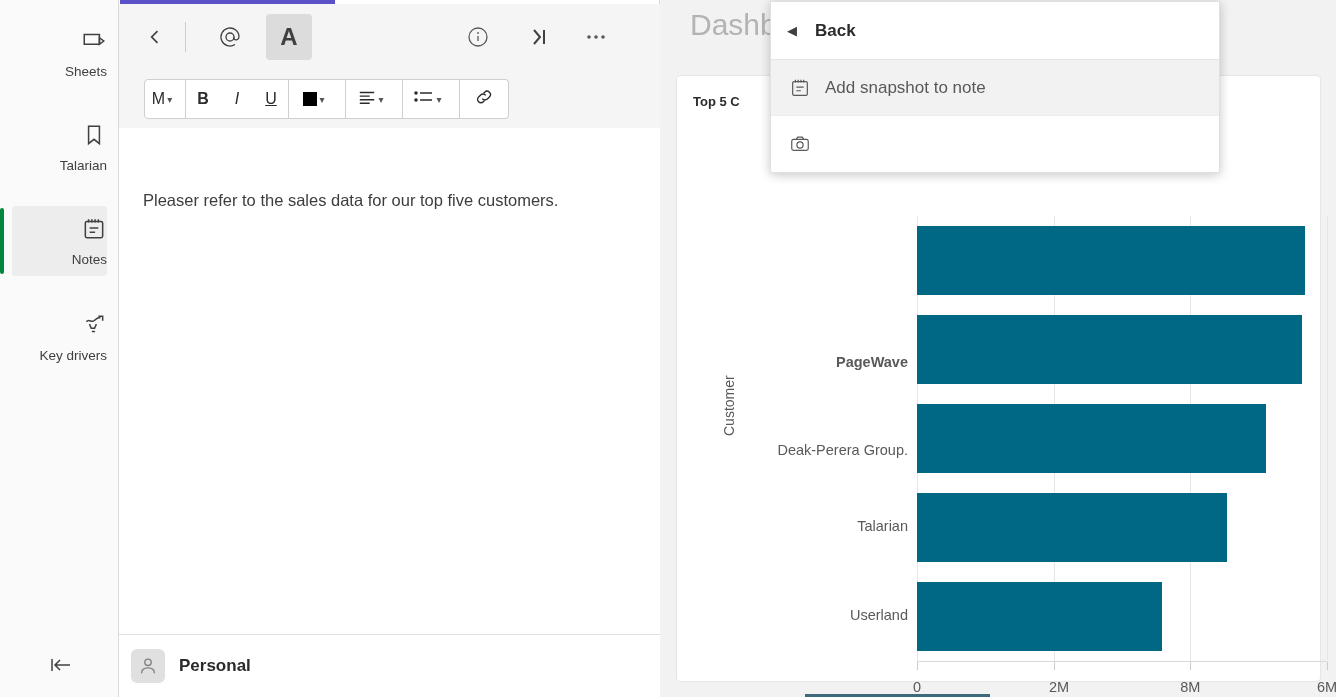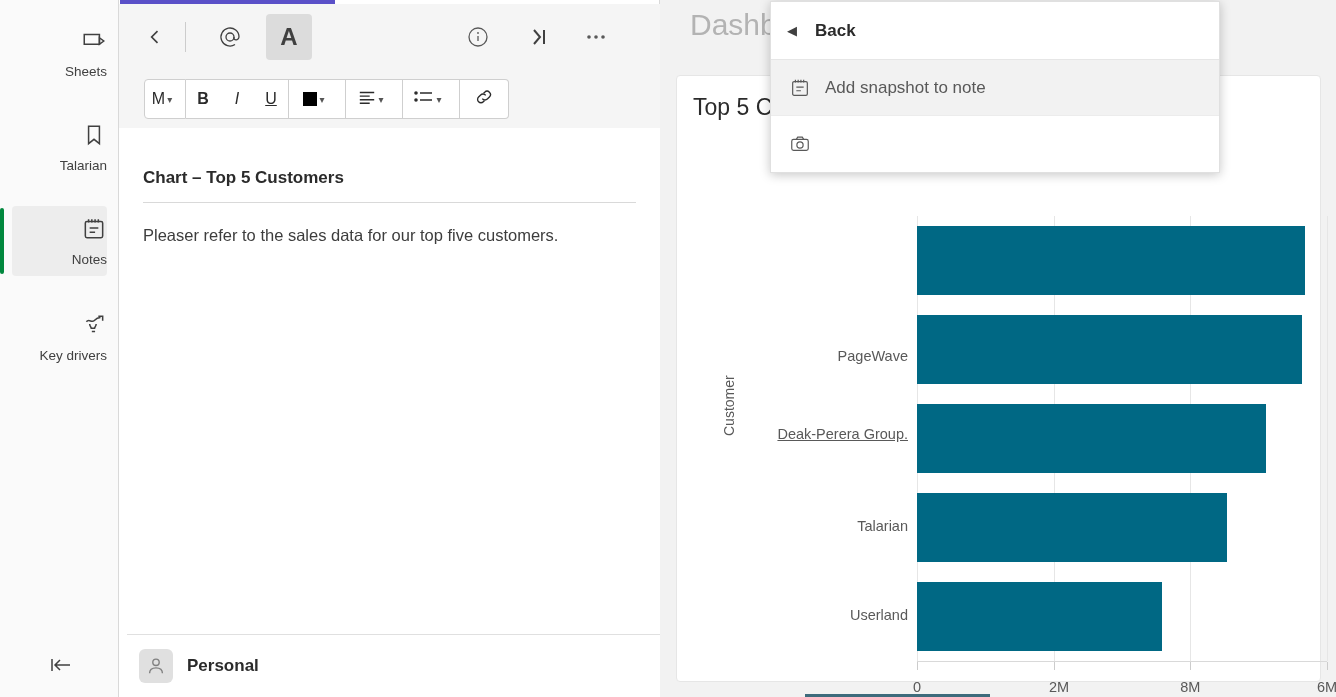--- a/index.html
+++ b/index.html
@@ -99,21 +99,21 @@
     background: #ffffff; padding: 40px 24px 0 24px;
   }
   #note-title {
     font-size: 17px; font-weight: bold; color: #2b2b2b;
     padding-bottom: 14px; border-bottom: 1px solid #d9d9d9;
   }
   #note-paragraph {
     margin-top: 20px; font-size: 16.5px; color: #3d3d3d; line-height: 1.5;
   }
   #note-footer {
-    position: absolute; left: 8px; bottom: 0; width: 541px; height: 63px;
+    position: absolute; left: 0; bottom: 0; width: 541px; height: 63px;
     background: #ffffff; border-top: 1px solid #e0e0e0;
     display: flex; align-items: center; padding-left: 12px;
   }
   #note-footer .avatar {
     width: 34px; height: 34px; border-radius: 6px; background: #e0e0e0;
     display: flex; align-items: center; justify-content: center; color: #808080;
   }
   #note-footer .owner-label {
     margin-left: 14px; font-size: 17px; font-weight: bold; color: #2b2b2b;
   }
@@ -123,21 +123,21 @@
   #dash-title {
     position: absolute; left: 30px; top: 8px;
     font-size: 30px; color: #b3b3b3; white-space: nowrap;
   }
   #chart-card {
     position: absolute; left: 16px; top: 75px; width: 645px; height: 607px;
     background: #ffffff; border: 1px solid #e6e6e6; border-radius: 4px;
   }
   #chart-title {
     position: absolute; left: 16px; top: 18px;
-    font-size: 23px; font-weight: normal; color: #2b2b2b; white-space: nowrap;
+    font-size: 13px; font-weight: bold; color: #2b2b2b; white-space: nowrap;
   }
   #plot { position: absolute; left: 0; top: 60px; width: 645px; height: 540px; }
   #y-axis-title {
     position: absolute; left: 44px; top: 300px;
     transform: rotate(-90deg); transform-origin: left top;
     font-size: 14px; color: #595959; white-space: nowrap;
   }
   .cat-label {
     position: absolute; right: 414px; width: 230px;
     text-align: right; font-size: 14.5px; color: #595959; white-space: nowrap;
@@ -328,21 +328,20 @@
             <svg width="20" height="20" viewBox="0 0 24 24" fill="none" stroke="#2b2b2b" stroke-width="1.6">
               <path d="M10 14a4 4 0 0 0 6 .5l2.5-2.5a4 4 0 0 0-5.7-5.7L11.5 7.5"></path>
               <path d="M14 10a4 4 0 0 0-6-.5L5.5 12a4 4 0 0 0 5.7 5.7l1.3-1.3"></path>
             </svg>
           </span>
         </div>
       </div>
     </div>
 
     <div id="note-body">
-      <div id="note-title">Chart – Top 5 Customers</div>
       <div id="note-paragraph">Pleaser refer to the sales data for our top five customers.</div>
     </div>
 
     <div id="note-footer">
       <div class="avatar">
         <svg width="22" height="22" viewBox="0 0 24 24" fill="none" stroke="#808080" stroke-width="1.5">
           <circle cx="12" cy="8" r="3.5"></circle>
             <path d="M5 20c0-3.9 3.1-6 7-6s7 2.1 7 6"></path>
         </svg>
       </div>
@@ -358,23 +357,23 @@
 
       <div id="plot">
         <div id="y-axis-title">Customer</div>
         <div id="chart-render">
             <div class="gridline" style="left: 240px; top: 80px; height: 445px;"></div>
             <div class="gridline" style="left: 376.667px; top: 80px; height: 445px;"></div>
             <div class="gridline" style="left: 513.333px; top: 80px; height: 445px;"></div>
             <div class="gridline" style="left: 650px; top: 80px; height: 445px;"></div>
             <div class="bar" style="left: 240px; top: 89.79px; width: 388.133px; height: 69.42px; background: rgb(0, 104, 132);"></div>
             <div class="bar" style="left: 240px; top: 178.79px; width: 385.4px; height: 69.42px; background: rgb(0, 104, 132);"></div>
-            <div class="cat-label" style="top: 212px;">PageWave</div>
+            <div class="cat-label" style="top: 218px; font-weight: bold;">PageWave</div>
             <div class="bar" style="left: 240px; top: 267.79px; width: 349.183px; height: 69.42px; background: rgb(0, 104, 132);"></div>
-            <div class="cat-label" style="top: 290px; text-decoration: underline;">Deak-Perera Group.</div>
+            <div class="cat-label" style="top: 306px;">Deak-Perera Group.</div>
             <div class="bar" style="left: 240px; top: 356.79px; width: 310.233px; height: 69.42px; background: rgb(0, 104, 132);"></div>
             <div class="cat-label" style="top: 381.5px;">Talarian</div>
             <div class="bar" style="left: 240px; top: 445.79px; width: 245.317px; height: 69.42px; background: rgb(0, 104, 132);"></div>
             <div class="cat-label" style="top: 470.5px;">Userland</div>
             <div id="x-axis-line" style="left: 240px; top: 525px; width: 410px;"></div>
             <div class="tick-mark" style="left: 240px; top: 526px;"></div>
             <div class="tick-label" style="left: 210px; top: 543px; width: 60px;">0</div>
             <div class="tick-mark" style="left: 376.667px; top: 526px;"></div>
             <div class="tick-label" style="left: 352px; top: 543px; width: 60px;">2M</div>
             <div class="tick-mark" style="left: 513.333px; top: 526px;"></div>

